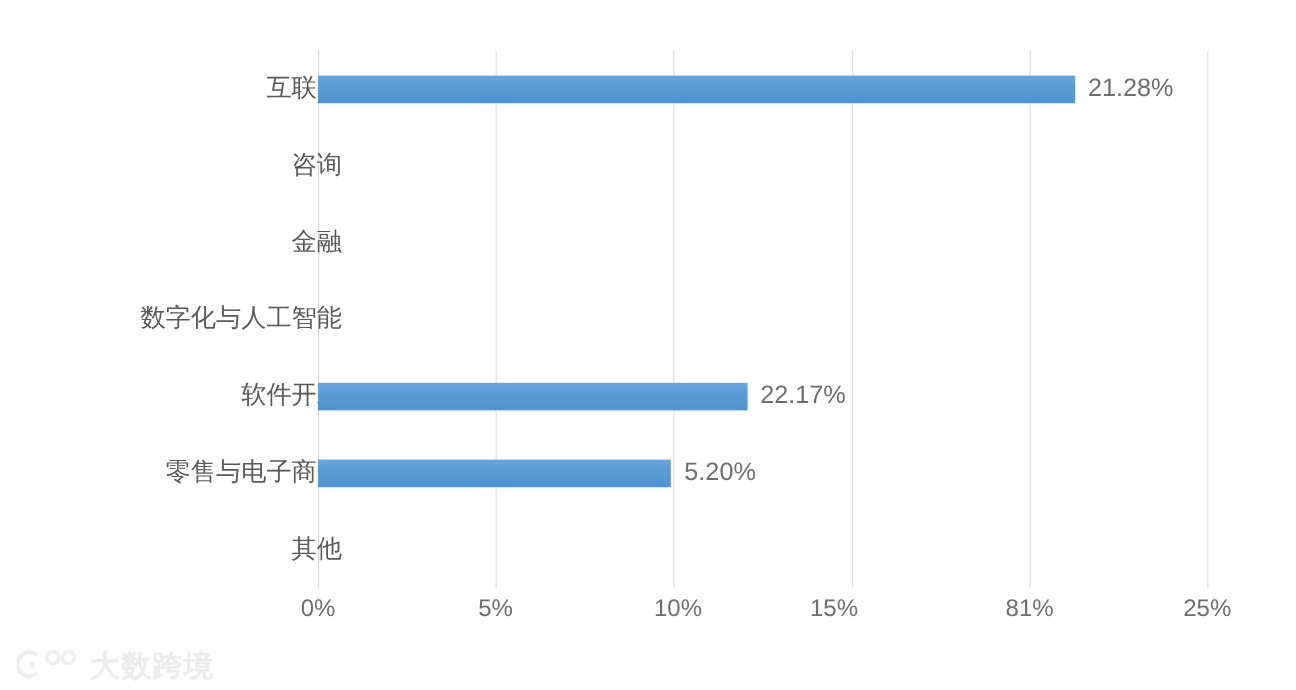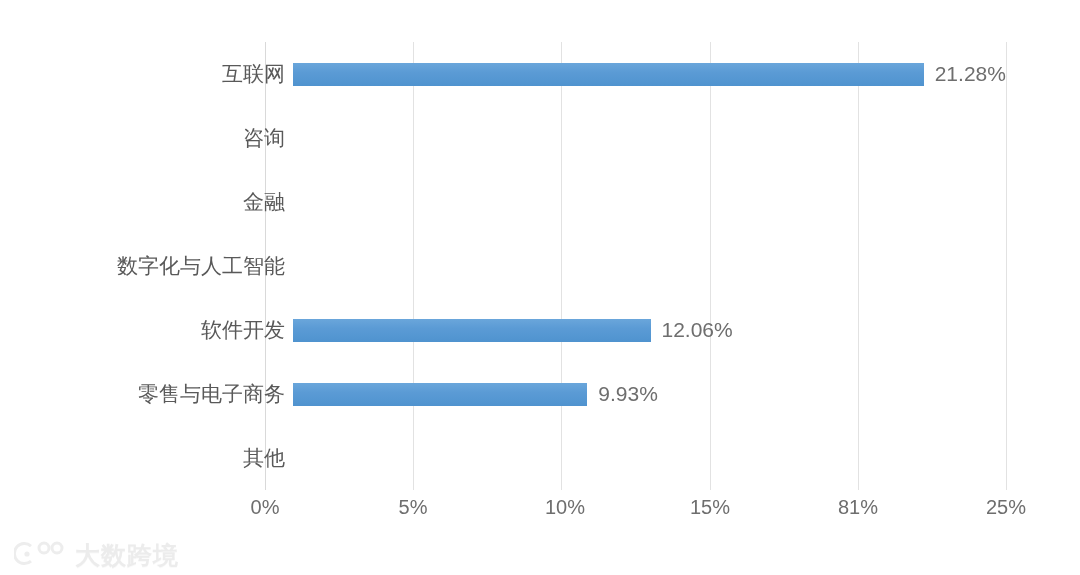--- a/index.html
+++ b/index.html
@@ -66,21 +66,20 @@
     font-size: 21px;
     line-height: 26px;
     white-space: nowrap;
   }
   .bar-wrap {
     position: absolute;
     left: 265px;
     height: 23px;
     display: flex;
     align-items: center;
-    padding-left: 28px;
   }
   .bar {
     height: 23px;
     background: #5b9bd5;
     background: linear-gradient(180deg,#6aa6db 0%, #5b9bd5 40%, #4f93cf 100%);
   }
   .val-label {
     margin-left: 11px;
     color: #6e6e6e;
     font-size: 21px;
@@ -159,43 +158,43 @@
     </div>
 
     <div class="row" style="top:234px">
       <div class="cat-label">数字化与人工智能</div>
     </div>
 
     <div class="row" style="top:298px">
       <div class="cat-label">软件开发</div>
       <div class="bar-wrap">
         <div class="bar" style="width: 357.5px;"></div>
-        <div class="val-label">12.06%</div>
+        <div class="val-label">22.17%</div>
       </div>
     </div>
 
     <div class="row" style="top:362px">
       <div class="cat-label">零售与电子商务</div>
       <div class="bar-wrap">
         <div class="bar" style="width: 294.3px;"></div>
-        <div class="val-label">9.93%</div>
+        <div class="val-label">5.20%</div>
       </div>
     </div>
 
     <div class="row" style="top:426px">
       <div class="cat-label">其他</div>
     </div>
 
   </div>
 
   <div class="xaxis">
     <div class="xtick" style="left:265px">0%</div>
     <div class="xtick" style="left:413px">5%</div>
     <div class="xtick" style="left:565px">10%</div>
-    <div class="xtick" style="left:710px">15%</div>
+    <div class="xtick" style="left:695px">15%</div>
     <div class="xtick" style="left:858px">81%</div>
     <div class="xtick" style="left:1006px">25%</div>
   </div>
 
   <div class="watermark">
     <span class="wm-mark">
       <svg width="54" height="26" viewBox="0 0 54 26" aria-hidden="true">
         <g fill="none" stroke="#ededed" stroke-width="3">
           <path d="M17 6 A10 10 0 1 0 17 21"></path>
           <circle cx="30" cy="8" r="5"></circle>

